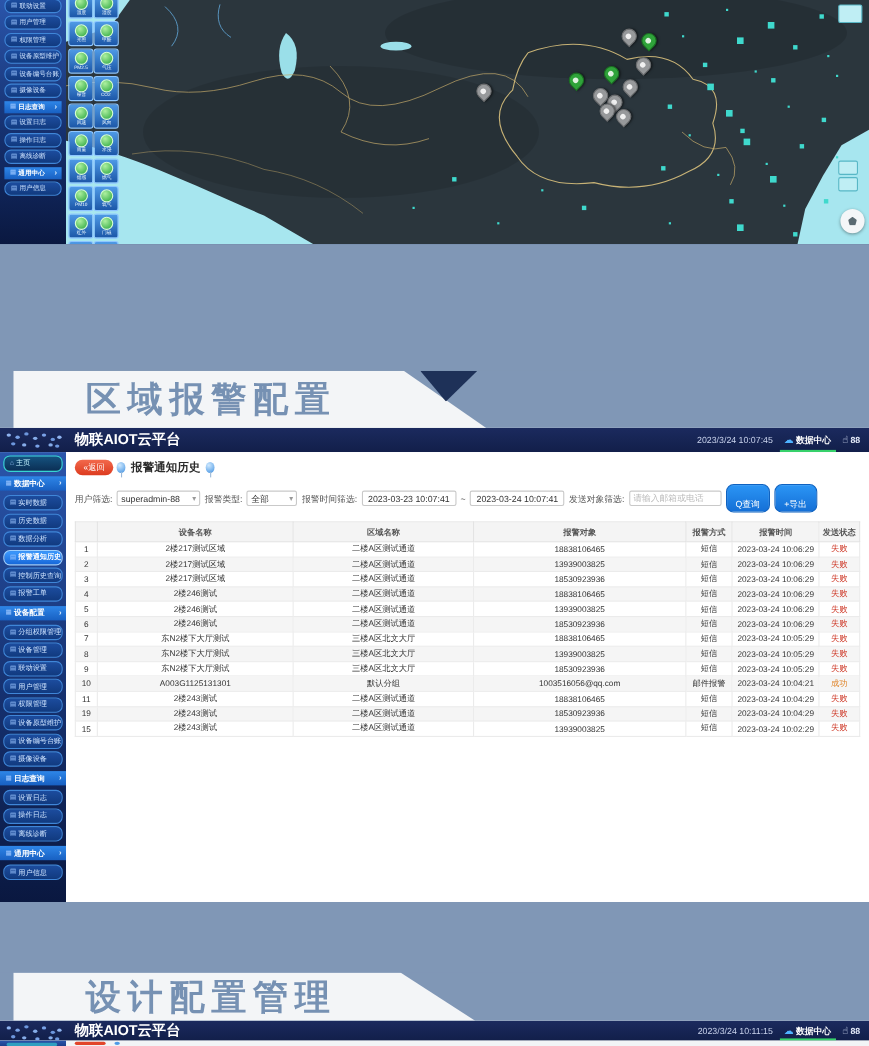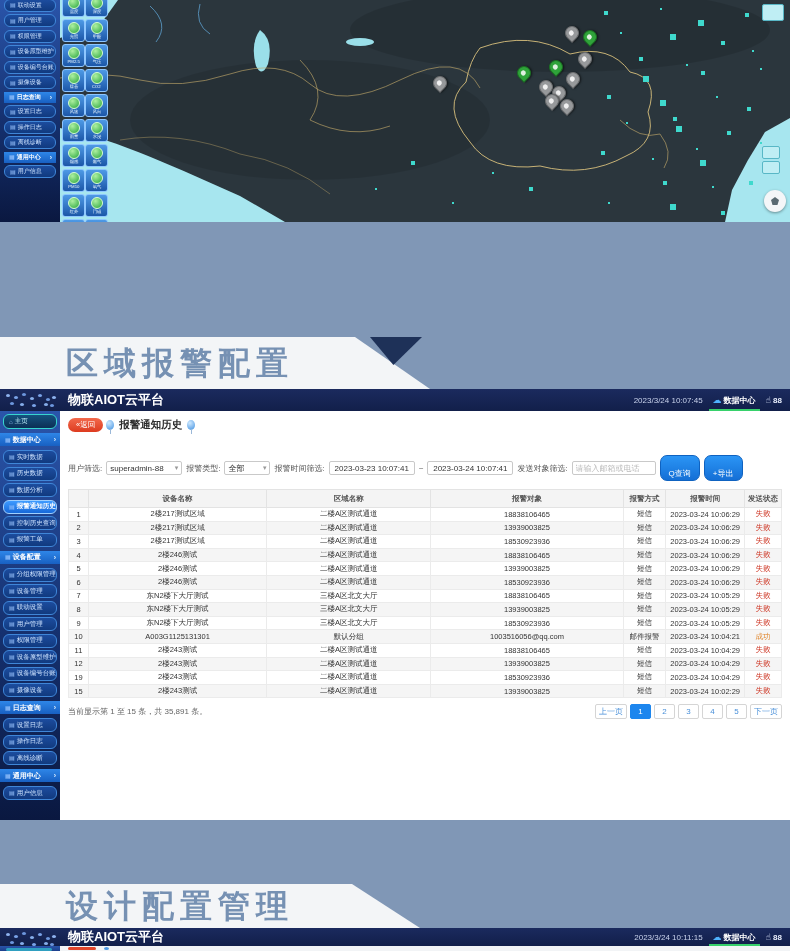--- a/index.html
+++ b/index.html
@@ -62,21 +62,21 @@
   .tile{width:21px;height:21px;display:flex;flex-direction:column;align-items:center;justify-content:center;
         background:linear-gradient(#4e9ae6,#1c57a8);border:1px solid #8ec6ff;border-radius:3px;cursor:pointer;}
   .tico{width:10px;height:10px;border-radius:50%;border:1px solid #d8ffd0;
         background:radial-gradient(circle at 35% 30%,#aef0a0,#27a53c);}
   .tlabel{font-size:6px;transform:scale(.72);color:#eaf6ff;line-height:6px;white-space:nowrap;}
 
   
   .band{left:0;width:790px;background:#8097b6;}
   .band1{top:222px;height:115px;}
   .band2{top:820px;height:64px;}
-  .banner{left:0;width:652px;overflow:hidden;}
+  .banner{left:12px;width:652px;overflow:hidden;}
   .banner1{top:337px;height:52px;}
   .banner2{top:884px;height:44px;}
   .banner-white{position:absolute;inset:0;width:460px;background:#f3f5f7;
         clip-path:polygon(0 0,355px 0,430px 100%,0 100%);}
   .banner2 .banner-white{clip-path:polygon(0 0,352px 0,420px 100%,0 100%);}
   .banner-title{margin:0;padding-left:66px;font-size:32px;font-weight:bold;color:#7691b3;letter-spacing:6px;}
   .banner1 .banner-title{line-height:52px;}
   .banner2 .banner-title{line-height:44px;}
   .banner-tri{position:absolute;left:370px;top:0;width:52px;height:28px;background:#1e3158;
         clip-path:polygon(0 0,100% 0,45% 100%);}
@@ -104,21 +104,21 @@
   .shot-app{top:389px;left:0;width:790px;height:431px;background:#fff;overflow:hidden;}
   .app-body{position:absolute;left:0;top:22px;right:0;bottom:0;}
   .content{position:absolute;left:60px;top:0;right:0;bottom:0;background:#fff;padding:4px 8px;box-sizing:border-box;}
   .crumb-row{display:flex;align-items:center;height:16px;margin-top:2px;}
   .back-btn{border:none;cursor:pointer;font-size:7.5px;padding:2px 8px;border-radius:8px;color:#fff;
         background:linear-gradient(#f2694c,#dd3b1f);font-family:inherit;}
   .balloon{position:relative;display:inline-block;width:8px;height:10px;margin:0 3px;border-radius:50%;
         background:radial-gradient(circle at 35% 30%,#cfe9ff,#3e8fe0);}
   .balloon::after{content:"";position:absolute;left:3.5px;top:9px;width:1px;height:5px;background:#9bb8d8;}
   .page-title{margin:0 2px;font-size:10.5px;font-weight:bold;color:#2b2b2b;}
-  .filter-row{display:flex;align-items:center;gap:4px;margin-top:22px;font-size:8px;color:#555;white-space:nowrap;}
+  .filter-row{display:flex;align-items:center;gap:4px;margin-top:7px;font-size:8px;color:#555;white-space:nowrap;}
   .f-label{color:#555;}
   .sel{display:flex;align-items:center;justify-content:space-between;height:14px;border:1px solid #c9c9c9;
         border-radius:2px;background:#fff;color:#333;padding:0 3px;box-sizing:border-box;cursor:pointer;}
   .sel .caret{color:#999;font-size:7px;margin-left:3px;}
   .sel .caret::before{content:"▾";}
   .sel-user{width:76px;}
   .sel-type{width:46px;}
   .date-box{width:86px;height:14px;border:1px solid #c9c9c9;border-radius:2px;background:#fff;color:#333;
         text-align:center;line-height:13px;box-sizing:border-box;cursor:text;}
   .txt-input{width:84px;height:14px;border:1px solid #c9c9c9;border-radius:2px;font-size:8px;color:#333;
@@ -734,29 +734,20 @@
               <tr class="fail">
                 <td>11</td>
                 <td>2楼243测试</td>
                 <td>二楼A区测试通道</td>
                 <td>18838106465</td>
                 <td>短信</td>
                 <td>2023-03-24 10:04:29</td>
                 <td>失败</td>
               </tr>
 
-              <tr class="fail">
-                <td>12</td>
-                <td>2楼243测试</td>
-                <td>二楼A区测试通道</td>
-                <td>13939003825</td>
-                <td>短信</td>
-                <td>2023-03-24 10:04:29</td>
-                <td>失败</td>
-              </tr>
 
               <tr class="fail">
                 <td>19</td>
                 <td>2楼243测试</td>
                 <td>二楼A区测试通道</td>
                 <td>18530923936</td>
                 <td>短信</td>
                 <td>2023-03-24 10:04:29</td>
                 <td>失败</td>
               </tr>
@@ -767,39 +758,20 @@
                 <td>2楼243测试</td>
                 <td>二楼A区测试通道</td>
                 <td>13939003825</td>
                 <td>短信</td>
                 <td>2023-03-24 10:02:29</td>
                 <td>失败</td>
               </tr>
             </tbody>
         </table>
 
-        <div class="table-footer">
-          <span>当前显示第 1 至 15 条，共 35,891 条。</span>
-          <div class="pager">
-
-              <span class="pg">上一页</span>
-
-              <span class="pg active">1</span>
-
-              <span class="pg">2</span>
-
-              <span class="pg">3</span>
-
-              <span class="pg">4</span>
-
-              <span class="pg">5</span>
-
-              <span class="pg">下一页</span>
-            </div>
-        </div>
       </main>
     </div>
   </section>
 
   <div class="abs band band2"></div>
 
   <div class="abs banner banner2">
     <div class="banner-white">
       <h2 class="banner-title">设计配置管理</h2>
     </div>

